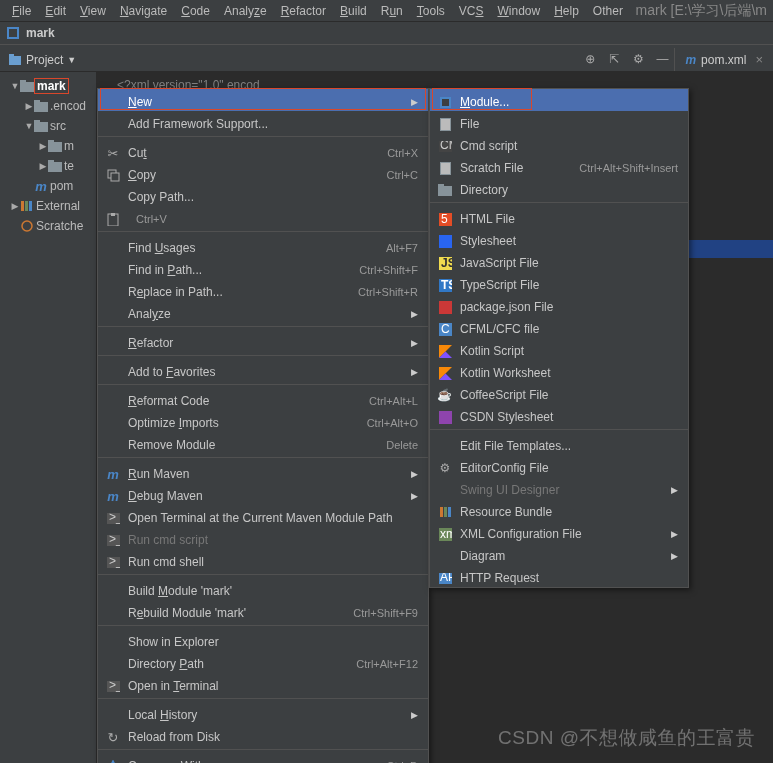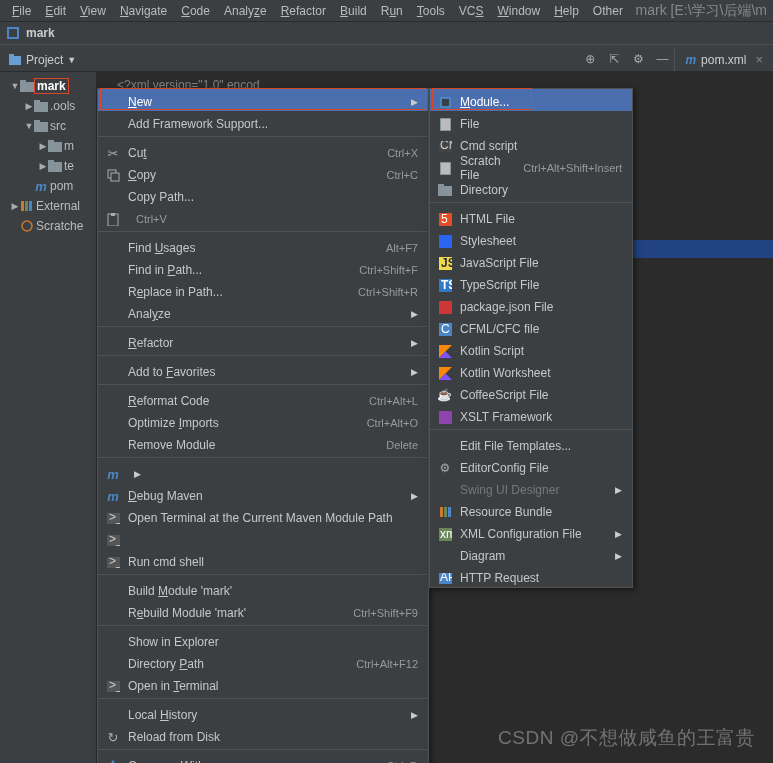--- a/index.html
+++ b/index.html
@@ -24,21 +24,21 @@
 .tree .ind1{padding-left:10px}.tree .ind2{padding-left:24px}.tree .ind3{padding-left:38px}
 .tree .arrow{width:10px;display:inline-block;text-align:center;color:#aaa;font-size:9px}
 .tree .ico{width:14px;height:14px;display:inline-flex;align-items:center;justify-content:center;margin-right:2px}
 .tree .mark-sel{background:transparent;border:1px solid #d9472b;color:#fff;font-weight:bold;padding:0 2px;margin-left:-2px}
 .editor{flex:1;background:#2b2b2b;padding-left:20px;padding-top:6px;font-family:Consolas,monospace;font-size:12px;overflow:hidden}
 .ed-line{height:18px;white-space:pre}
 .ed-gray{color:#808080}.ed-green{color:#6a8759}.ed-orange{color:#cc7832}.ed-yellow{color:#ffc66d}
 .ed-hl{background:#214283;color:#a9b7c6}
 .ctx{position:absolute;background:#3c3f41;border:1px solid #515151;box-shadow:2px 2px 6px rgba(0,0,0,.5);z-index:10;color:#c7c7c7}
 .ctx1{left:97px;top:88px;width:332px}
-.ctx2{left:429px;top:88px;width:204px}
+.ctx2{left:429px;top:88px;width:260px}
 .ctx .item{display:flex;align-items:center;height:22px;padding:4px 10px 0 6px;cursor:default}
 .ctx .item .ico{width:18px;display:inline-flex;align-items:center;justify-content:center;margin-right:6px;color:#aaa}
 .ctx .item .lbl{flex:1}
 .ctx .item .sc{color:#999;font-size:11px;margin-left:8px}
 .ctx .item .sub{color:#ccc;font-size:9px;margin-left:6px}
 .ctx .item.sel{background:#4b6eaf;color:#fff}
 .ctx .item.dis{color:#777}
 .ctx .sep{height:1px;background:#515151;margin:3px 0}
 .ctx .item u{text-decoration:underline}
 .redbox-new{position:absolute;border:1.5px solid #d9472b;left:100px;top:88px;width:326px;height:22px;z-index:15;pointer-events:none}
@@ -114,21 +114,21 @@
         <span class="mark-sel">mark</span>
       </div>
       <div class="row ind2">
         <span class="arrow">▶</span>
         <span class="ico">
           <svg width="14" height="12">
             <rect x="0" y="2" width="14" height="10" fill="#87939a"></rect>
             <rect x="0" y="0" width="6" height="3" fill="#87939a"></rect>
           </svg>
         </span>
-        <span>.ools</span>
+        <span>.encod</span>
       </div>
       <div class="row ind2">
         <span class="arrow">▼</span>
         <span class="ico">
           <svg width="14" height="12">
             <rect x="0" y="2" width="14" height="10" fill="#87939a"></rect>
             <rect x="0" y="0" width="6" height="3" fill="#87939a"></rect>
           </svg>
         </span>
         <span>src</span>
@@ -284,20 +284,21 @@
     <div class="item">
       <span class="ico"></span>
       <span class="lbl">Remove Module</span>
       <span class="sc">Delete</span>
     </div>
     <div class="sep"></div>
     <div class="item">
       <span class="ico">
         <span style="color:#4a86c7;font-style:italic;font-weight:bold;font-size:13px">m</span>
       </span>
+      <span class="lbl"><u>R</u>un Maven</span>
       <span class="sub">▶</span>
     </div>
     <div class="item">
       <span class="ico">
         <span style="color:#4a86c7;font-style:italic;font-weight:bold;font-size:13px">m</span>
       </span>
       <span class="lbl"><u>D</u>ebug Maven</span>
       <span class="sub">▶</span>
     </div>
     <div class="item">
@@ -309,20 +310,21 @@
       </span>
       <span class="lbl">Open Terminal at the Current Maven Module Path</span>
     </div>
     <div class="item dis">
       <span class="ico">
         <svg width="13" height="11">
           <rect width="13" height="11" fill="#555"></rect>
           <text x="2" y="8" fill="#ccc" font-size="8">&gt;_</text>
         </svg>
       </span>
+      <span class="lbl">Run cmd script</span>
     </div>
     <div class="item">
       <span class="ico">
         <svg width="13" height="11">
           <rect width="13" height="11" fill="#555"></rect>
           <text x="2" y="8" fill="#ccc" font-size="8">&gt;_</text>
         </svg>
       </span>
       <span class="lbl">Run cmd shell</span>
     </div>
@@ -501,21 +503,21 @@
         <span style="color:#6f4e37">☕</span>
       </span>
       <span class="lbl">CoffeeScript File</span>
     </div>
     <div class="item">
       <span class="ico">
         <svg width="13" height="13">
           <rect width="13" height="13" fill="#8e44ad"></rect>
         </svg>
       </span>
-      <span class="lbl">XSLT Framework</span>
+      <span class="lbl">CSDN Stylesheet</span>
     </div>
     <div class="sep"></div>
     <div class="item">
       <span class="ico"></span>
       <span class="lbl">Edit File Templates...</span>
     </div>
     <div class="item">
       <span class="ico">
         <span style="font-size:12px">⚙</span>
       </span>

